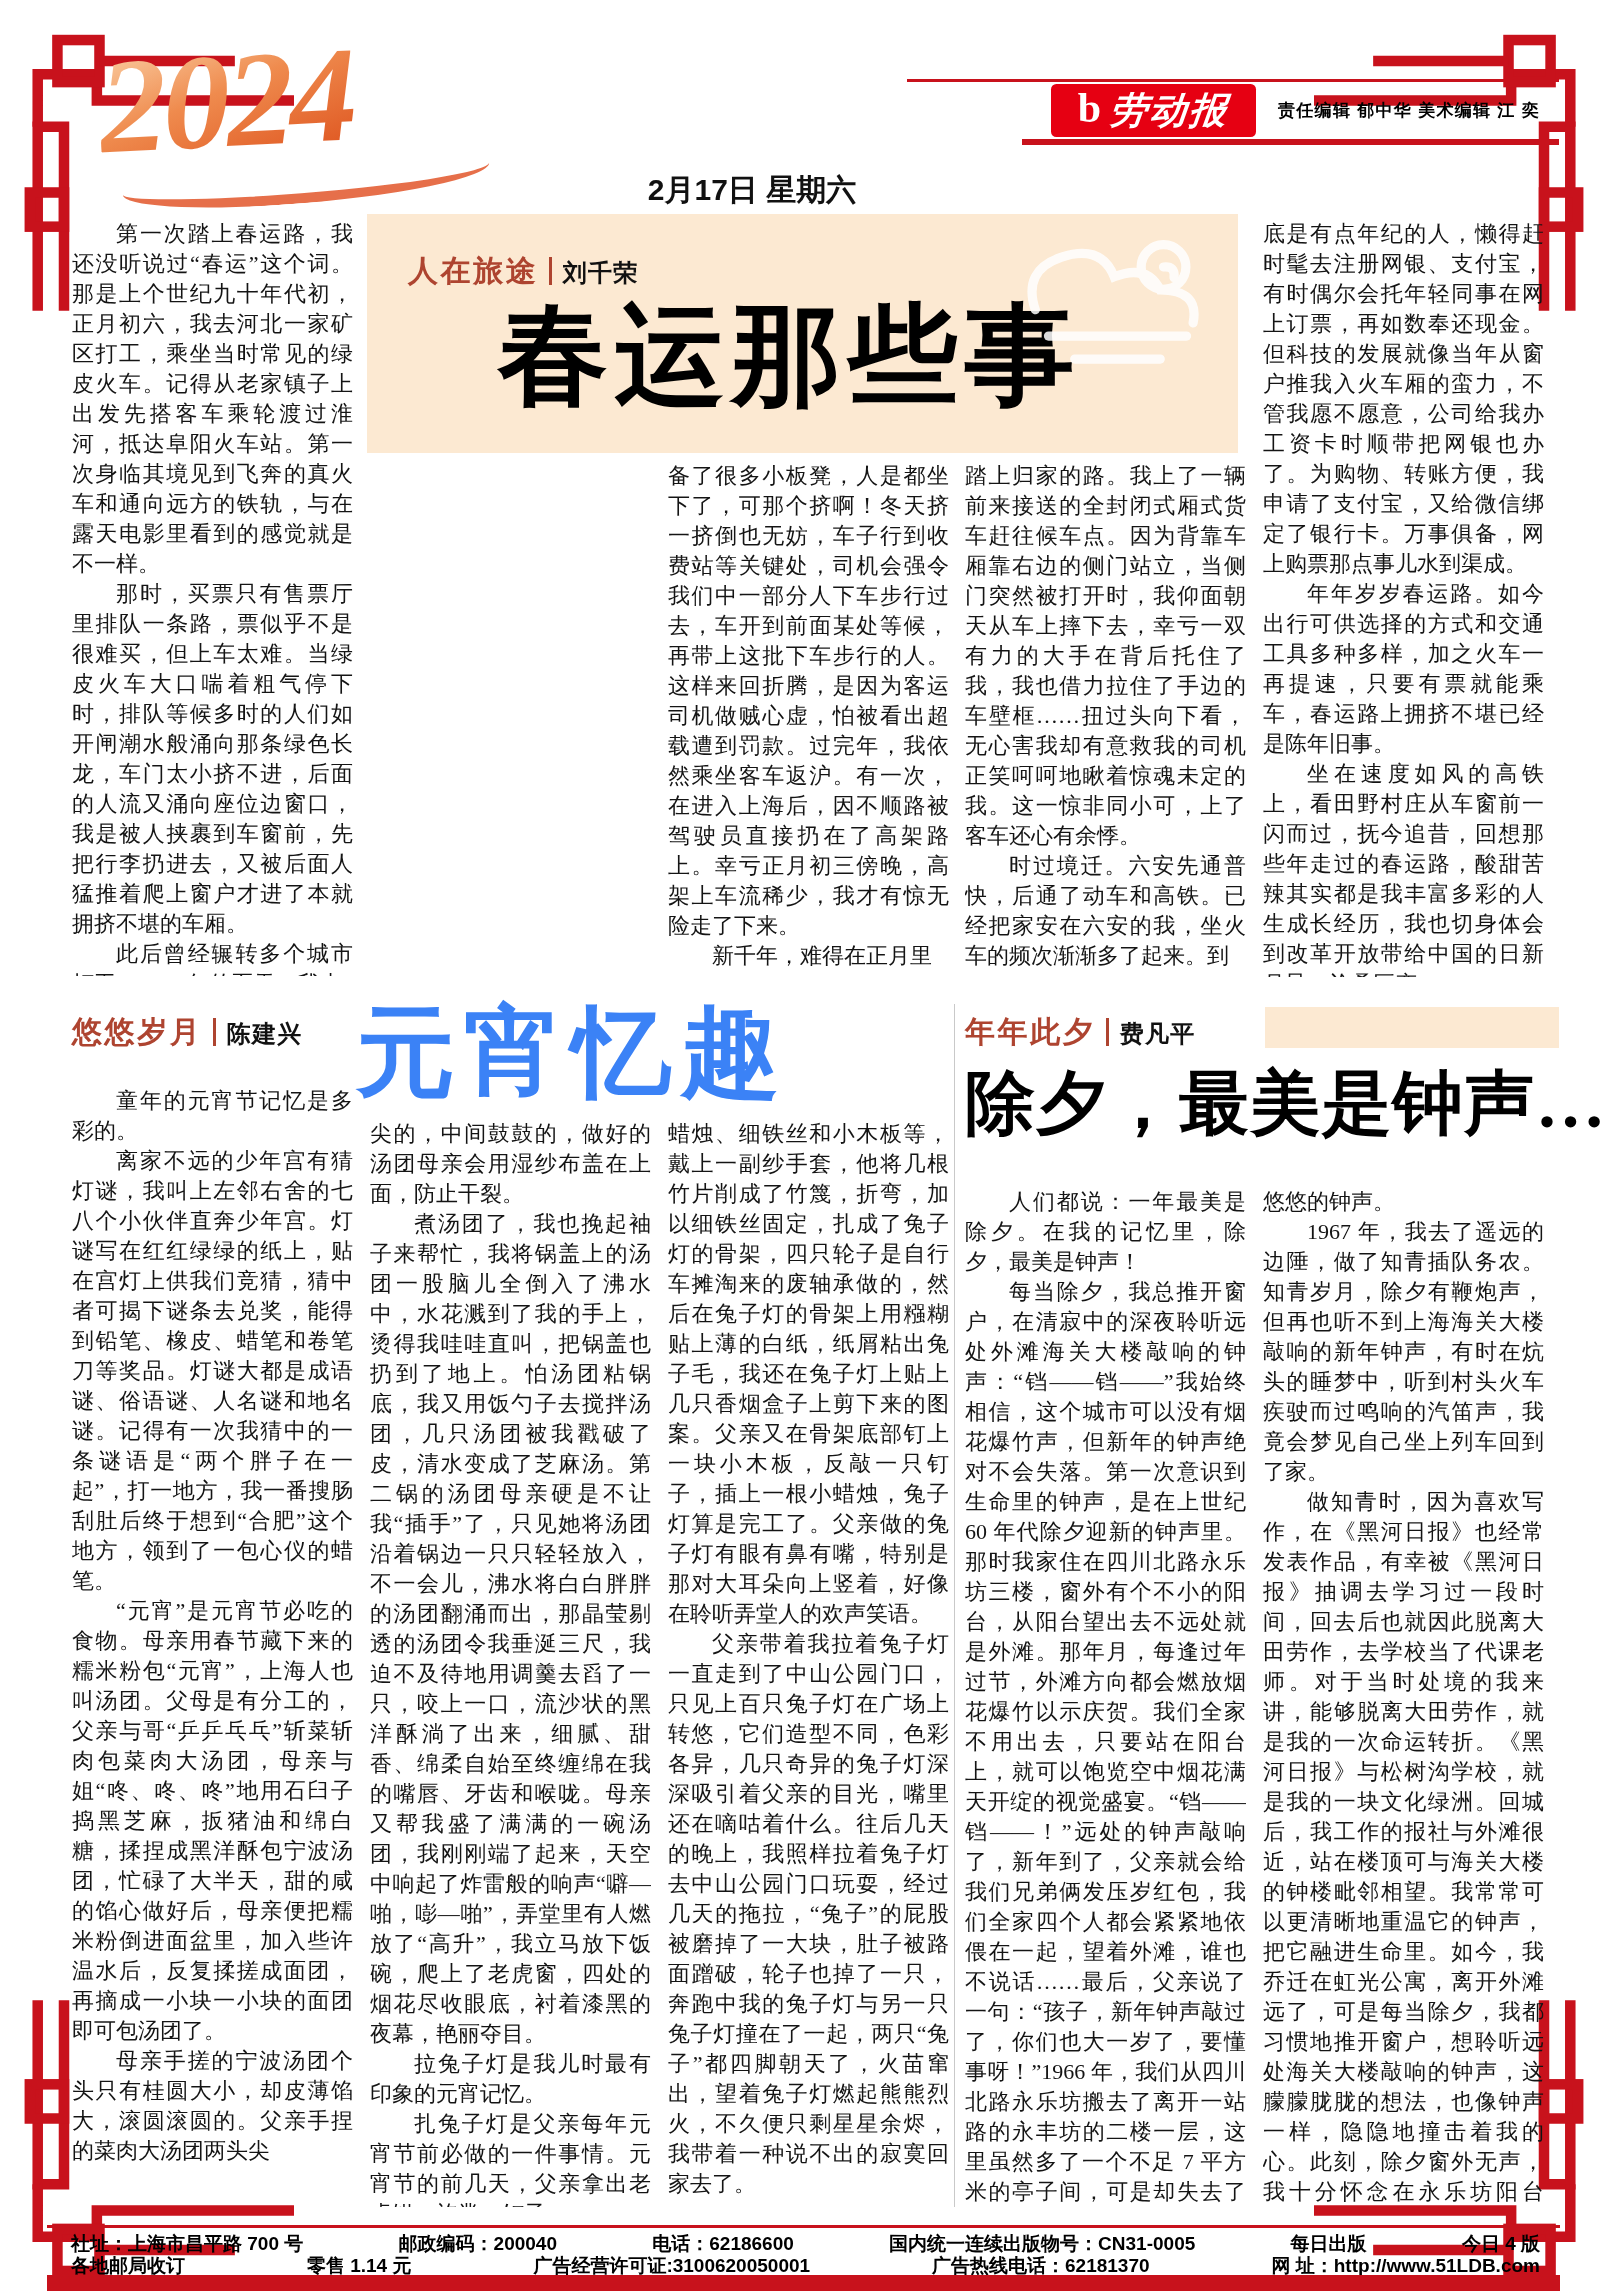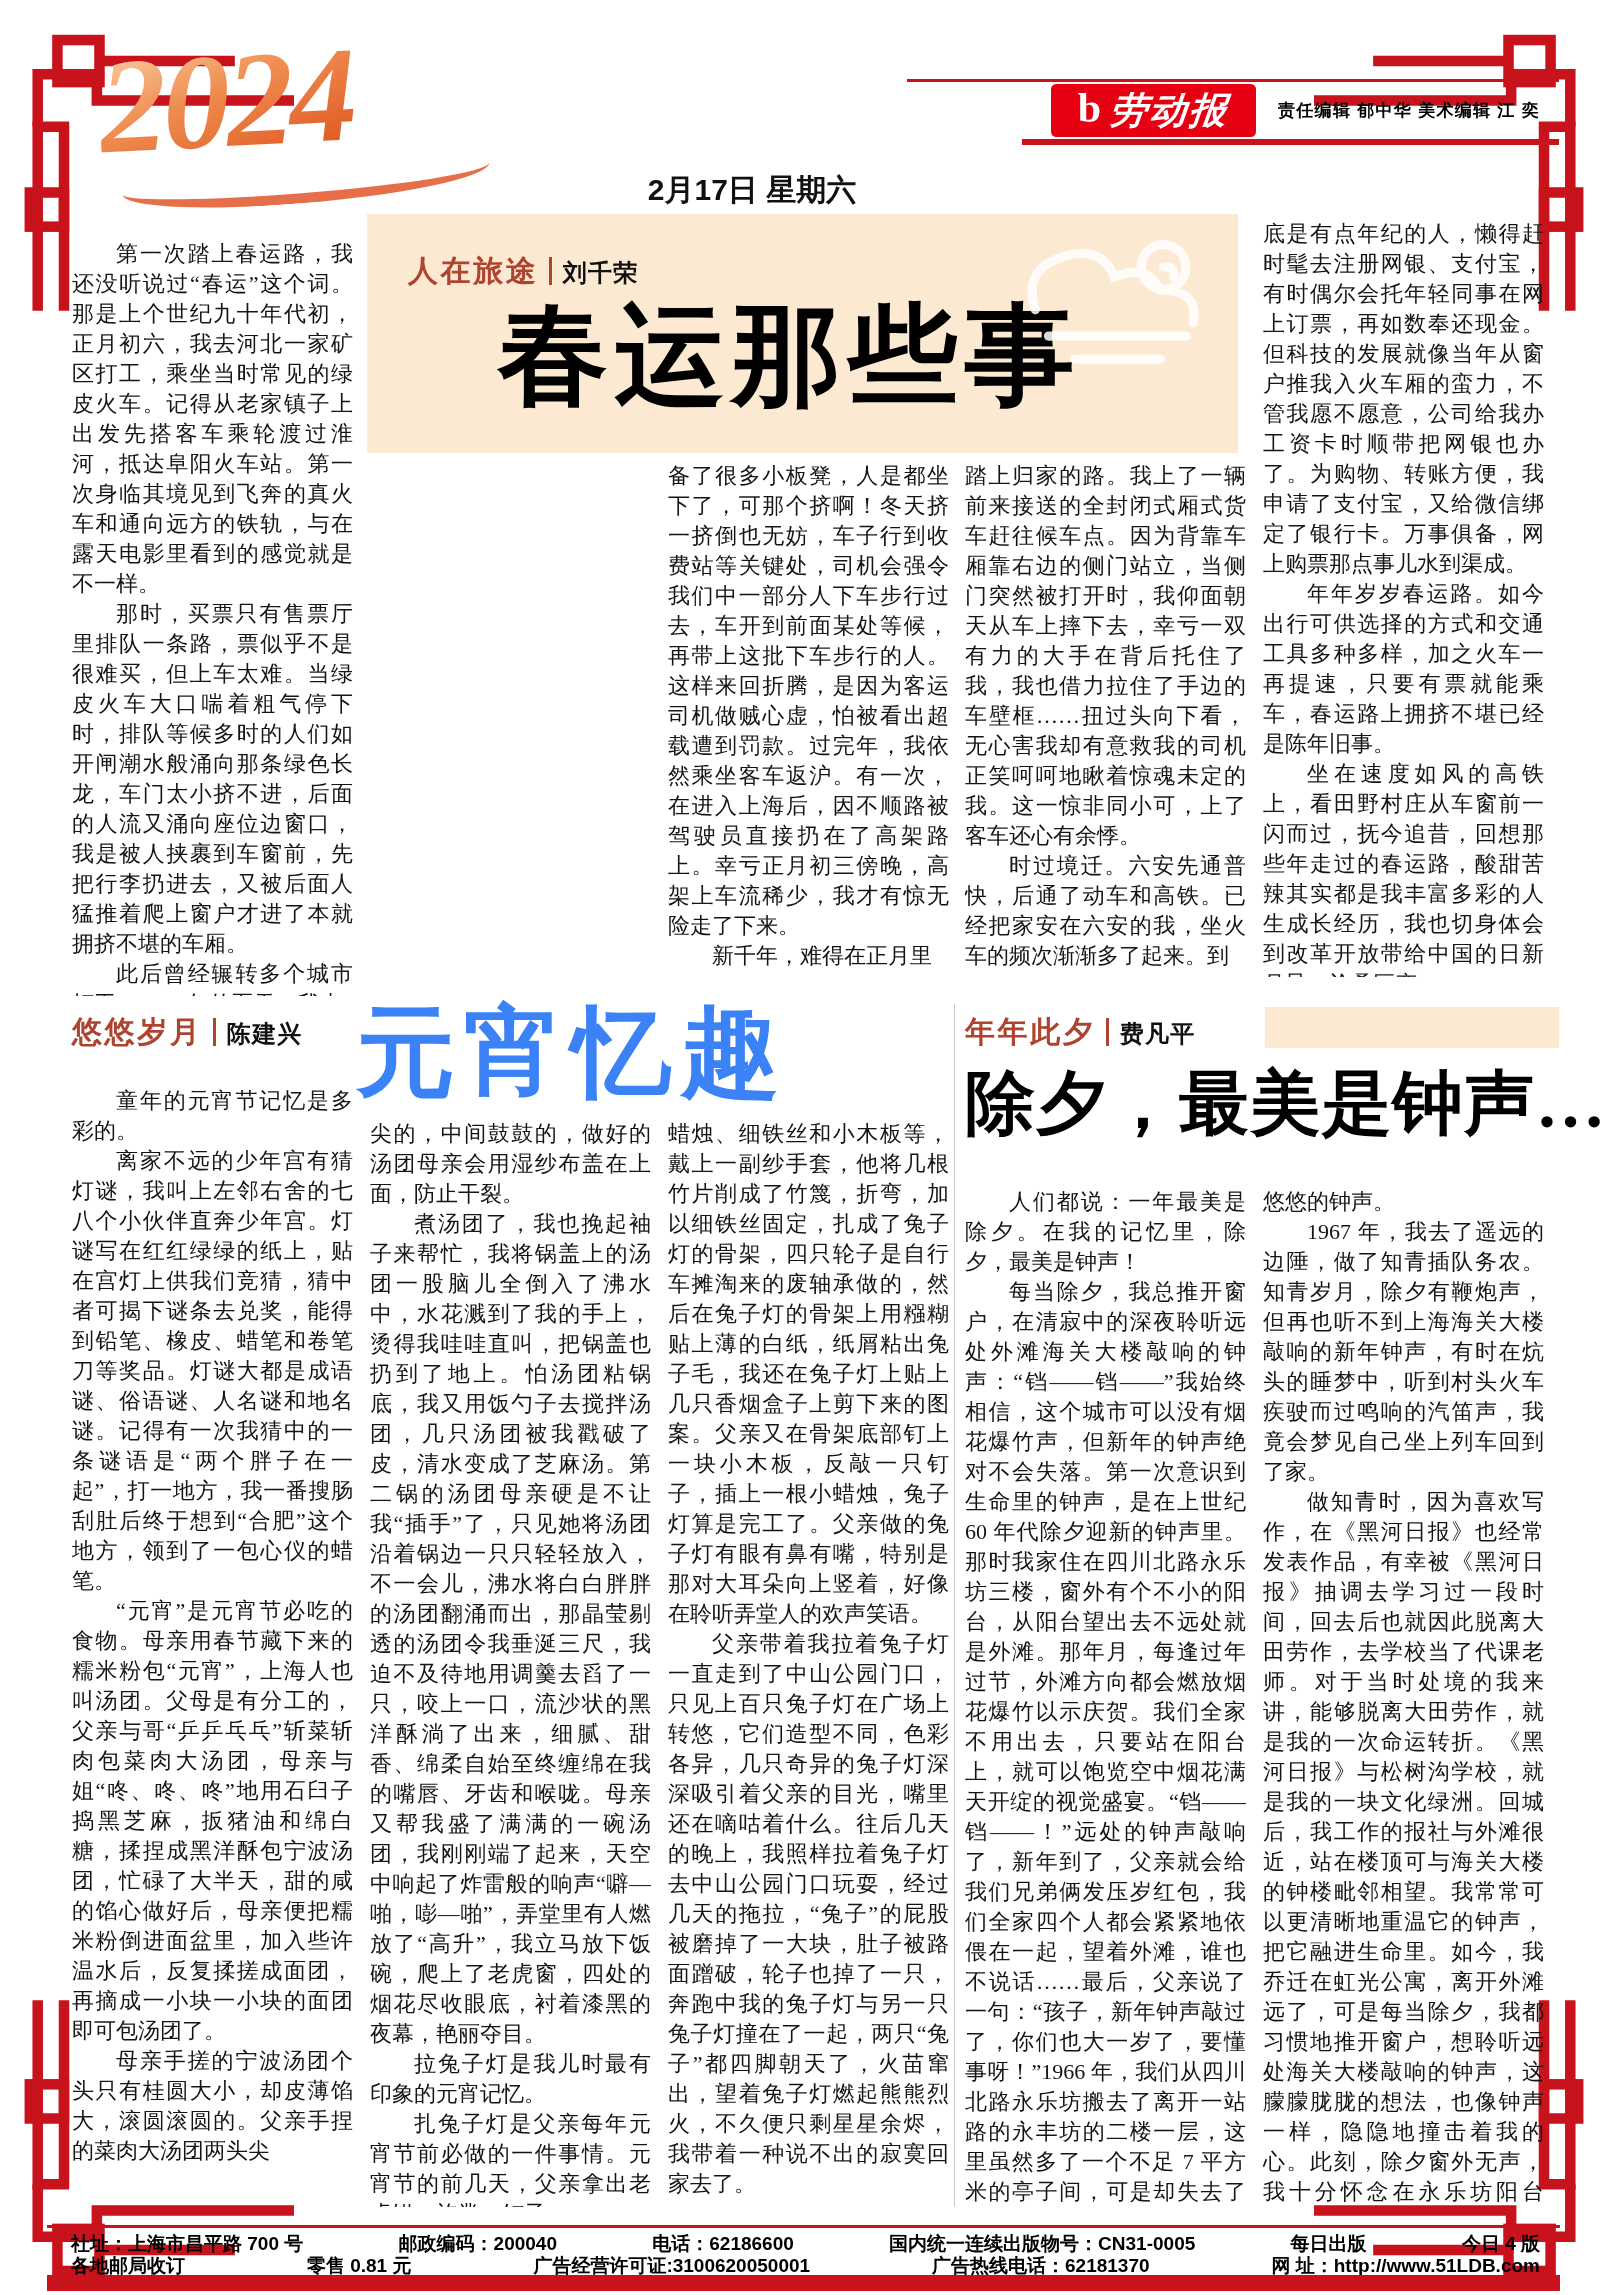--- a/index.html
+++ b/index.html
@@ -139,21 +139,21 @@
     <svg class="cloud" width="217" height="158" viewBox="0 0 330 240">
       <g fill="none" stroke="#ffffff" stroke-width="14" stroke-linecap="round" opacity="0.9">
         <path d="M40 150 q-20 -60 40 -80 q60 -20 80 30 q50 -20 70 20 q60 0 50 50"></path>
         <circle cx="235" cy="85" r="34"></circle>
         <path d="M235 85 q18 -2 16 16"></path>
         <path d="M60 190 h210"></path>
         <path d="M100 225 h130"></path>
       </g>
     </svg>
   </div>
-  <div class="col" style="left:72px;top:219px;height:757px;margin-top:20px;">
+  <div class="col" style="left:72px;top:219px;height:757px;">
       <p>第一次踏上春运路，我还没听说过“春运”这个词。那是上个世纪九十年代初，正月初六，我去河北一家矿区打工，乘坐当时常见的绿皮火车。记得从老家镇子上出发先搭客车乘轮渡过淮河，抵达阜阳火车站。第一次身临其境见到飞奔的真火车和通向远方的铁轨，与在露天电影里看到的感觉就是不一样。</p>
       <p>那时，买票只有售票厅里排队一条路，票似乎不是很难买，但上车太难。当绿皮火车大口喘着粗气停下时，排队等候多时的人们如开闸潮水般涌向那条绿色长龙，车门太小挤不进，后面的人流又涌向座位边窗口，我是被人挟裹到车窗前，先把行李扔进去，又被后面人猛推着爬上窗户才进了本就拥挤不堪的车厢。</p>
       <p>此后曾经辗转多个城市打工，1995 年的夏天，我来</p>
     </div>
   <div class="col" style="left:668px;top:461px;height:517px;">
       <p class="cont">备了很多小板凳，人是都坐下了，可那个挤啊！冬天挤一挤倒也无妨，车子行到收费站等关键处，司机会强令我们中一部分人下车步行过去，车开到前面某处等候，再带上这批下车步行的人。这样来回折腾，是因为客运司机做贼心虚，怕被看出超载遭到罚款。过完年，我依然乘坐客车返沪。有一次，在进入上海后，因不顺路被驾驶员直接扔在了高架路上。幸亏正月初三傍晚，高架上车流稀少，我才有惊无险走了下来。</p>
       <p>新千年，难得在正月里</p>
     </div>
   <div class="col" style="left:965px;top:461px;height:517px;">
       <p class="cont">踏上归家的路。我上了一辆前来接送的全封闭式厢式货车赶往候车点。因为背靠车厢靠右边的侧门站立，当侧门突然被打开时，我仰面朝天从车上摔下去，幸亏一双有力的大手在背后托住了我，我也借力拉住了手边的车壁框……扭过头向下看，无心害我却有意救我的司机正笑呵呵地瞅着惊魂未定的我。这一惊非同小可，上了客车还心有余悸。</p>
@@ -212,21 +212,21 @@
     <div class="footer-row">
         <span>社址：上海市昌平路 700 号</span>
         <span>邮政编码：200040</span>
         <span>电话：62186600</span>
         <span>国内统一连续出版物号：CN31-0005</span>
         <span>每日出版</span>
         <span>今日 4 版</span>
       </div>
     <div class="footer-row">
         <span>各地邮局收订</span>
-        <span>零售 0.81 元</span>
+        <span>零售 1.14 元</span>
         <span>广告经营许可证:3100620050001</span>
         <span>广告热线电话：62181370</span>
         <span>网  址：http://www.51LDB.com</span>
       </div>
   </div>
   <div class="footer-bar"></div>
 
 </div>
 
 

